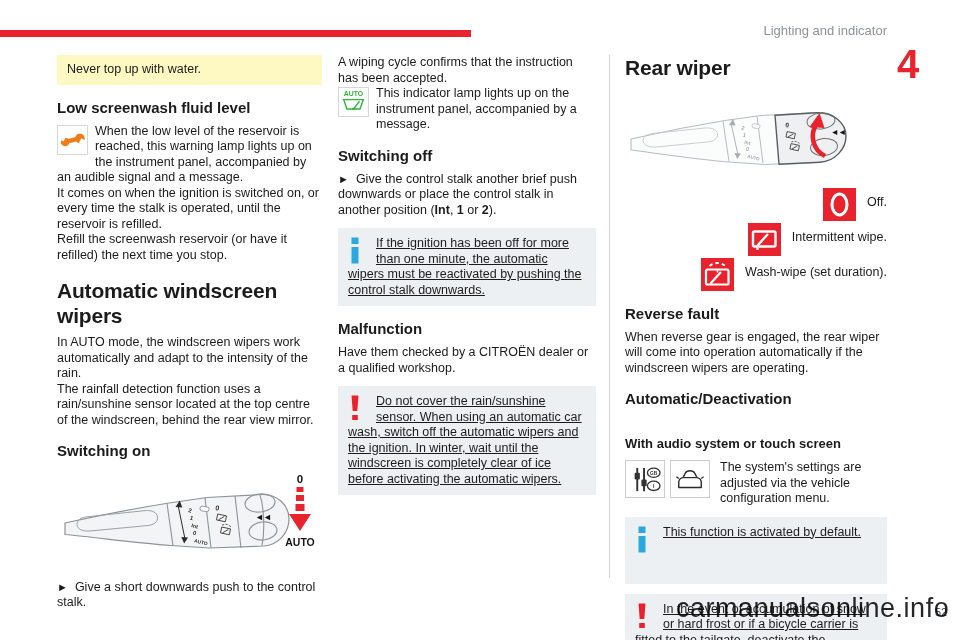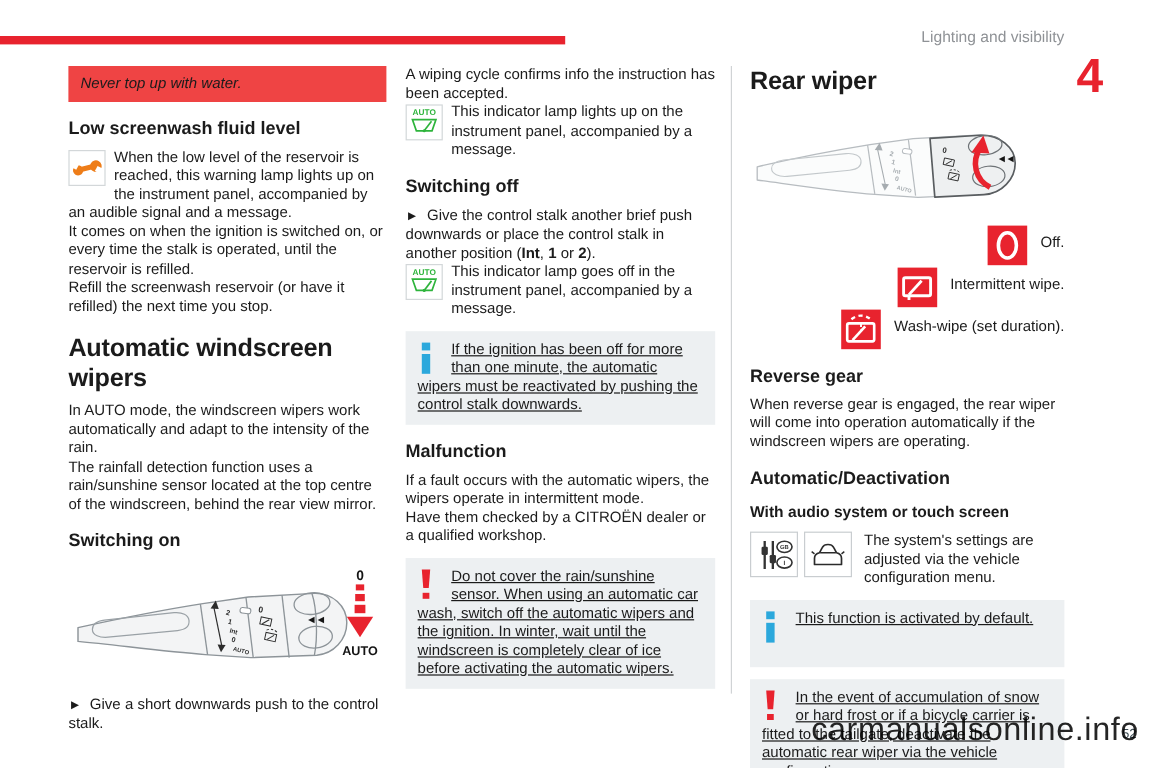--- a/index.html
+++ b/index.html
@@ -16,24 +16,24 @@
   .chapter-num{left:897px;top:44px;font-size:40px;font-weight:bold;color:#e8232e;line-height:1;}
   .vrule{left:609px;top:55px;width:1px;height:523px;background:#d0d3d5;}
   
   .col{position:absolute;top:55px;}
   .col-left{left:57px;width:265px;}
   .col-mid{left:338px;width:258px;}
   .col-right{left:625px;width:262px;}
   p{margin:0;}
   h2{font-size:21px;line-height:25px;margin:15px 0 7px;letter-spacing:-0.2px;}
   h3{font-size:15px;line-height:18px;margin:14px 0 7px;}
-  h4{font-size:13px;line-height:16px;margin:11px 0 8px;}
+  h4{font-size:13px;line-height:16px;margin:28px 0 8px;}
   .col > :first-child{margin-top:0;}
   .graybox{background:#edf0f2;padding:8px 10px;margin:10px 0;text-decoration:underline;}
-  .notebox{background:#ef4444;padding:7px 10px;margin:0 0 2px 0;font-style:italic;}
+  .notebox{background:#fef9c3;padding:7px 10px;margin:0 0 2px 0;}
   .boxicon{float:left;width:22px;height:30px;margin:1px 4px 0 2px;}
   .lampicon{float:left;width:31px;height:30px;border:1px solid #d3d7d9;background:#fff;
     box-sizing:border-box;margin:1px 7px 2px 0;display:flex;align-items:center;justify-content:center;overflow:hidden;}
   .lampicon svg{display:block;}
   .clear{clear:both;}
   .bullet{display:inline-block;margin-right:7px;font-size:11px;}
   .b{font-weight:bold;}
   
   .mode-row{display:flex;margin:0 0 2px 0;justify-content:flex-end;}
   .mode-icon{width:33px;height:33px;background:#e8232e;flex:0 0 33px;}
@@ -47,21 +47,21 @@
   .illus{margin:6px 0 8px 0;}
   
   .pagenum{left:935px;top:605px;font-size:11px;color:#3a4a52;z-index:1;}
   .watermark{left:676px;top:601px;font-size:27px;letter-spacing:0.5px;color:#000000;opacity:0.85;z-index:2;}
   svg text{font-family:"Liberation Sans", sans-serif;}
 </style>
 </head>
 <body>
 
 <div class="abs topbar"></div>
-<div class="abs section-title">Lighting and visibility</div>
+<div class="abs section-title">Lighting and indicator</div>
 <div class="abs chapter-num">4</div>
 <div class="abs vrule"></div>
 
 <div class="col col-left">
   <div class="notebox">
     <p>Never top up with water.</p>
   </div>
 
   <h3>Low screenwash fluid level</h3>
   <div>
@@ -147,66 +147,53 @@
       </g>
     </svg>
   </div>
 
   <p>
     <span class="bullet">►</span><span>Give a short downwards push to the control stalk.</span>
   </p>
 </div>
 
 <div class="col col-mid">
-  <p>A wiping cycle confirms info the instruction has been accepted.</p>
+  <p>A wiping cycle confirms that the instruction has been accepted.</p>
 
   <div>
     <span class="lampicon">
       <svg width="29" height="28" viewBox="0 0 31 30">
         <text x="15.5" y="8.5" text-anchor="middle" font-size="7.4" font-weight="bold" fill="#2eb43c">AUTO</text>
         <path d="M5,12.5 L26,12.5 L22.5,22.5 L8.5,22.5 Z" fill="none" stroke="#2eb43c" stroke-width="1.5"></path>
         <line x1="15.5" y1="22.5" x2="22" y2="14" stroke="#2eb43c" stroke-width="1.5"></line>
         <circle cx="15.5" cy="22.5" r="1.4" fill="#2eb43c"></circle>
       </svg>
     </span>
     <p>This indicator lamp lights up on the instrument panel, accompanied by a message.</p>
     <div class="clear"></div>
   </div>
 
   <h3>Switching off</h3>
   <p>
     <span class="bullet">►</span><span>Give the control stalk another brief push downwards or place the control stalk in another position (</span><span class="b">Int</span><span>, </span><span class="b">1</span><span> or </span><span class="b">2</span><span>).</span>
   </p>
 
-  <div>
-    <span class="lampicon">
-      <svg width="29" height="28" viewBox="0 0 31 30">
-        <text x="15.5" y="8.5" text-anchor="middle" font-size="7.4" font-weight="bold" fill="#2eb43c">AUTO</text>
-        <path d="M5,12.5 L26,12.5 L22.5,22.5 L8.5,22.5 Z" fill="none" stroke="#2eb43c" stroke-width="1.5"></path>
-        <line x1="15.5" y1="22.5" x2="22" y2="14" stroke="#2eb43c" stroke-width="1.5"></line>
-        <circle cx="15.5" cy="22.5" r="1.4" fill="#2eb43c"></circle>
-      </svg>
-    </span>
-    <p>This indicator lamp goes off in the instrument panel, accompanied by a message.</p>
-    <div class="clear"></div>
-  </div>
 
   <div class="graybox">
     <span class="boxicon">
       <svg width="10" height="27" viewBox="0 0 10 27">
           <rect x="1.5" y="0.5" width="7" height="6.5" fill="#2ba8dc"></rect>
           <rect x="1.5" y="10" width="7" height="16.5" fill="#2ba8dc"></rect>
         </svg>
     </span>
     <p>If the ignition has been off for more than one minute, the automatic wipers must be reactivated by pushing the control stalk downwards.</p>
     <div class="clear"></div>
   </div>
 
   <h3>Malfunction</h3>
-  <p>If a fault occurs with the automatic wipers, the wipers operate in intermittent mode.</p>
   <p>Have them checked by a CITROËN dealer or a qualified workshop.</p>
 
   <div class="graybox">
     <span class="boxicon">
       <svg width="10" height="27" viewBox="0 0 10 27">
           <path d="M1.5,0.5 L8.5,0.5 L7.3,16 L2.7,16 Z" fill="#e8232e"></path>
           <rect x="2.2" y="20" width="5.6" height="5" fill="#e8232e"></rect>
         </svg>
     </span>
     <p>Do not cover the rain/sunshine sensor. When using an automatic car wash, switch off the automatic wipers and the ignition. In winter, wait until the windscreen is completely clear of ice before activating the automatic wipers.</p>
@@ -286,21 +273,21 @@
       <svg width="33" height="33" viewBox="0 0 33 33">
         <path d="M8.5,8 Q16.5,2 24.5,8" fill="none" stroke="#ffffff" stroke-width="2" stroke-dasharray="3.5 3"></path>
         <rect x="5" y="11.5" width="22.5" height="15" rx="1.5" fill="none" stroke="#ffffff" stroke-width="2.2"></rect>
         <line x1="9.5" y1="25.5" x2="20" y2="14" stroke="#ffffff" stroke-width="2.2"></line>
         <line x1="16.5" y1="12" x2="16.5" y2="17" stroke="#ffffff" stroke-width="1.6" stroke-dasharray="2.5 2"></line>
       </svg>
     </span>
     <p class="mode-label">Wash-wipe (set duration).</p>
   </div>
 
-  <h3>Reverse gear</h3>
+  <h3>Reverse fault</h3>
   <p>When reverse gear is engaged, the rear wiper will come into operation automatically if the windscreen wipers are operating.</p>
 
   <h3>Automatic/Deactivation</h3>
   <h4>With audio system or touch screen</h4>
 
   <div class="settings-row">
     <span class="cfgicon">
       <svg width="34" height="31" viewBox="0 0 34 32">
         <line x1="9" y1="4" x2="9" y2="28" stroke="#333333" stroke-width="2"></line>
         <rect x="6.3" y="9" width="5.4" height="7" rx="1" fill="#333333"></rect>
@@ -316,21 +303,21 @@
       <svg width="32" height="30" viewBox="0 0 34 32">
         <path d="M5,25 L5,19.5 C5,16.5 7,15 9.5,14.5 L12,9.8 C13,7.8 15,7.2 17,7.2 C19,7.2 21,7.8 22,9.8 L24.5,14.5 C27,15 29,16.5 29,19.5 L29,25 Z" fill="none" stroke="#2b2b2b" stroke-width="1.5" stroke-linejoin="round"></path>
         <line x1="10" y1="14.5" x2="24" y2="14.5" stroke="#2b2b2b" stroke-width="1.3"></line>
         <line x1="2.5" y1="13.5" x2="5" y2="15.5" stroke="#2b2b2b" stroke-width="1.3"></line>
         <line x1="31.5" y1="13.5" x2="29" y2="15.5" stroke="#2b2b2b" stroke-width="1.3"></line>
       </svg>
     </span>
     <p class="settings-text">The system's settings are adjusted via the vehicle configuration menu.</p>
   </div>
 
-  <div class="graybox" style="padding-bottom:17px;">
+  <div class="graybox" style="padding-bottom:28px;">
     <span class="boxicon">
       <svg width="10" height="27" viewBox="0 0 10 27">
           <rect x="1.5" y="0.5" width="7" height="6.5" fill="#2ba8dc"></rect>
           <rect x="1.5" y="10" width="7" height="16.5" fill="#2ba8dc"></rect>
         </svg>
     </span>
     <p>This function is activated by default.</p>
     <div class="clear"></div>
   </div>
 

